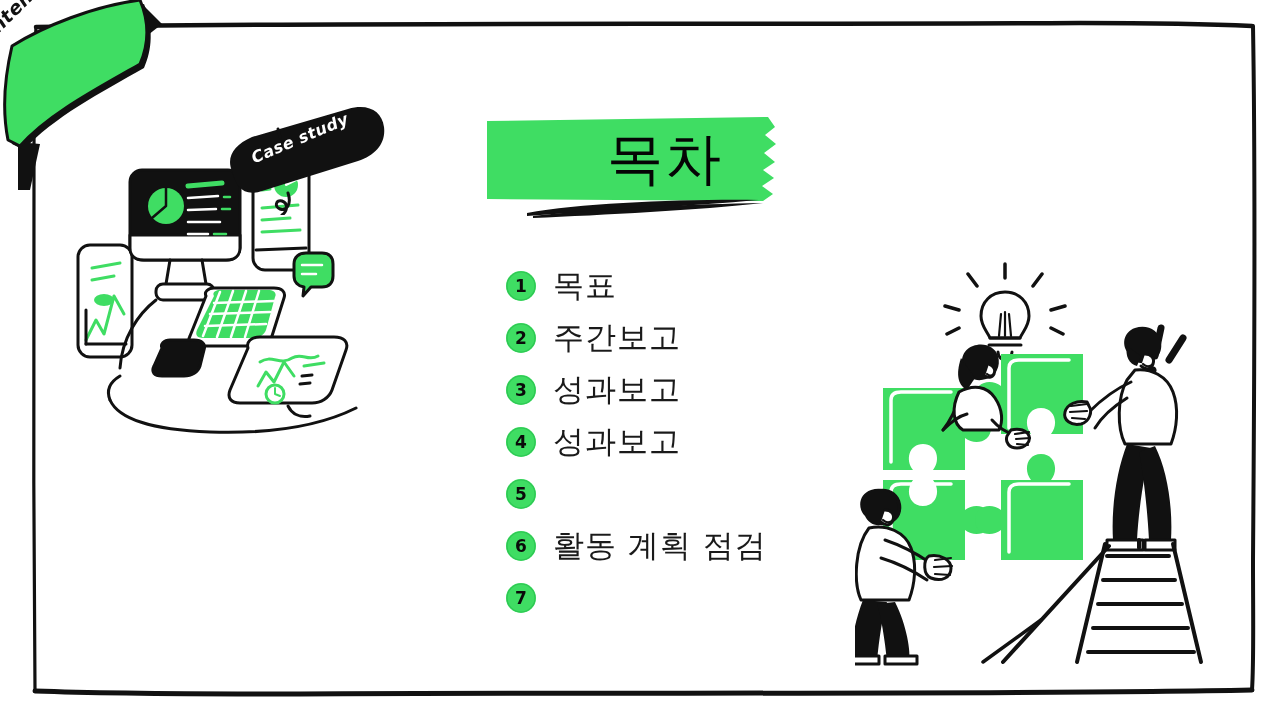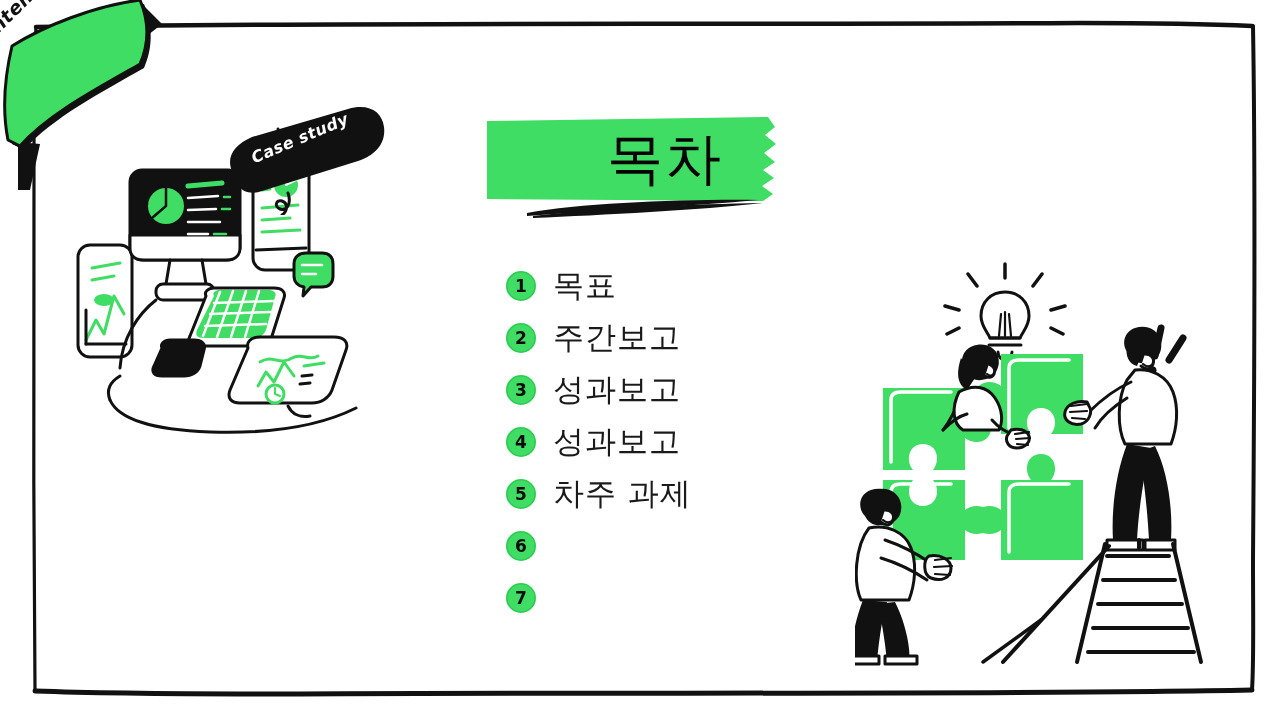--- a/index.html
+++ b/index.html
@@ -267,31 +267,31 @@
     </div>
 
     <div class="toc-row">
       <div class="badge">
         <svg width="32" height="32" viewBox="0 0 32 32">
           <circle cx="16" cy="16" r="15" fill="#3fdd63"></circle>
           <circle cx="16" cy="16" r="14" fill="none" stroke="#2ec753" stroke-width="1.2"></circle>
         </svg>
         <span class="badge-num">5</span>
       </div>
-      <span class="toc-label">차주 과제</span>
     </div>
 
     <div class="toc-row">
       <div class="badge">
         <svg width="32" height="32" viewBox="0 0 32 32">
           <circle cx="16" cy="16" r="15" fill="#3fdd63"></circle>
           <circle cx="16" cy="16" r="14" fill="none" stroke="#2ec753" stroke-width="1.2"></circle>
         </svg>
         <span class="badge-num">6</span>
       </div>
+      <span class="toc-label">활동 계획 점검</span>
     </div>
 
     <div class="toc-row">
       <div class="badge">
         <svg width="32" height="32" viewBox="0 0 32 32">
           <circle cx="16" cy="16" r="15" fill="#3fdd63"></circle>
           <circle cx="16" cy="16" r="14" fill="none" stroke="#2ec753" stroke-width="1.2"></circle>
         </svg>
         <span class="badge-num">7</span>
       </div>

